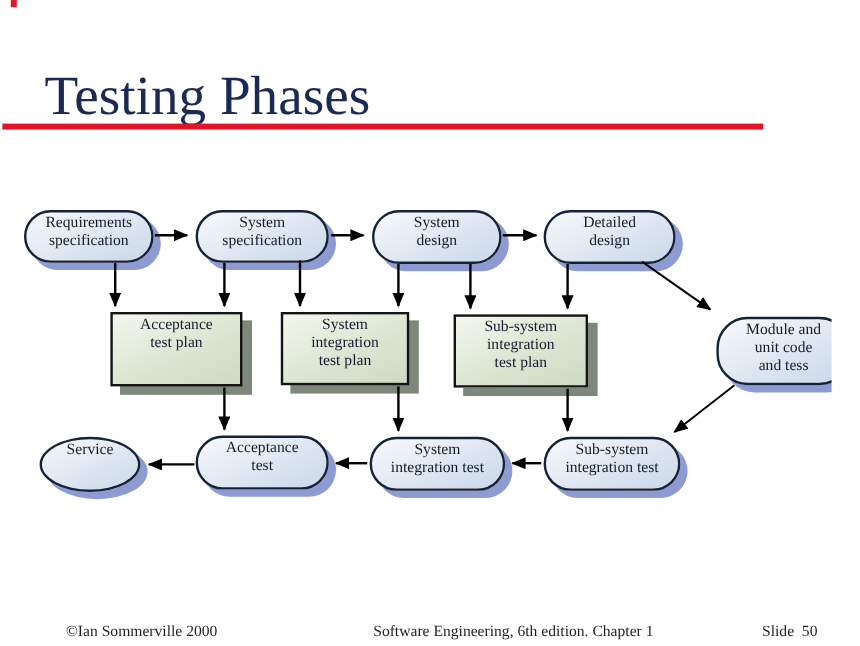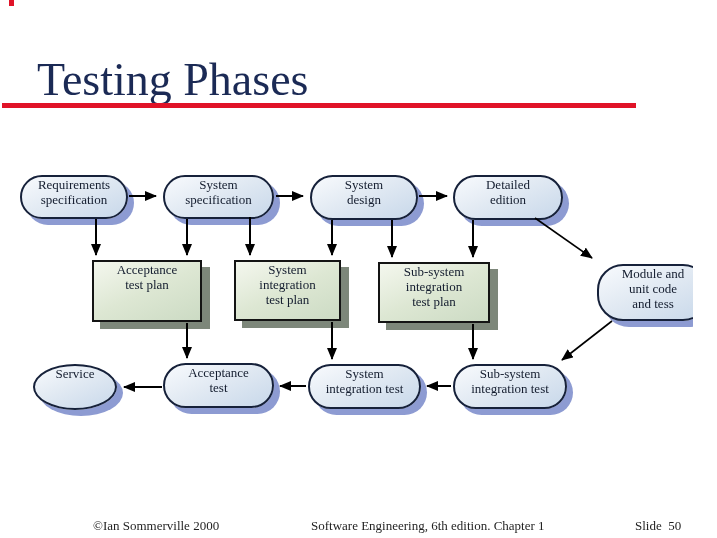--- a/index.html
+++ b/index.html
@@ -51,21 +51,21 @@
 
   #n-service         { left:33px;  top:364px; width:84px;  height:46px; }
   #n-acceptance-test { left:163px; top:363px; width:111px; height:45px; }
   #n-sys-int-test    { left:308px; top:364px; width:113px; height:45px; }
   #n-subsys-int-test { left:453px; top:364px; width:114px; height:45px; }
 
   .arrow-layer { position:absolute; left:0; top:0; width:717px; height:538px; z-index:3; pointer-events:none; }
 
   
   .footer-text { position:absolute; top:518px; font-size:13px; color:#1f1f1f; }
-  .footer-copyright { left:55px;margin-left:38px; }
+  .footer-copyright { left:55px; }
   .footer-book { left:270px;margin-left:41px; }
   .footer-slide-number { left:635px; white-space:pre; }
 </style>
 </head>
 <body>
 
 <div class="slide">
 
   <div class="corner-mark"></div>
 
@@ -79,21 +79,21 @@
   <div class="node ellipse" id="n-sys-spec">
     <span class="node-label">System
 specification</span>
   </div>
   <div class="node ellipse" id="n-sys-design">
     <span class="node-label">System
 design</span>
   </div>
   <div class="node ellipse" id="n-detailed-design">
     <span class="node-label">Detailed
-edition</span>
+design</span>
   </div>
 
   <div class="node plan" id="n-acceptance-plan">
     <span class="node-label">Acceptance
 test plan</span>
   </div>
   <div class="node plan" id="n-sys-int-plan">
     <span class="node-label">System
 integration
 test plan</span>

